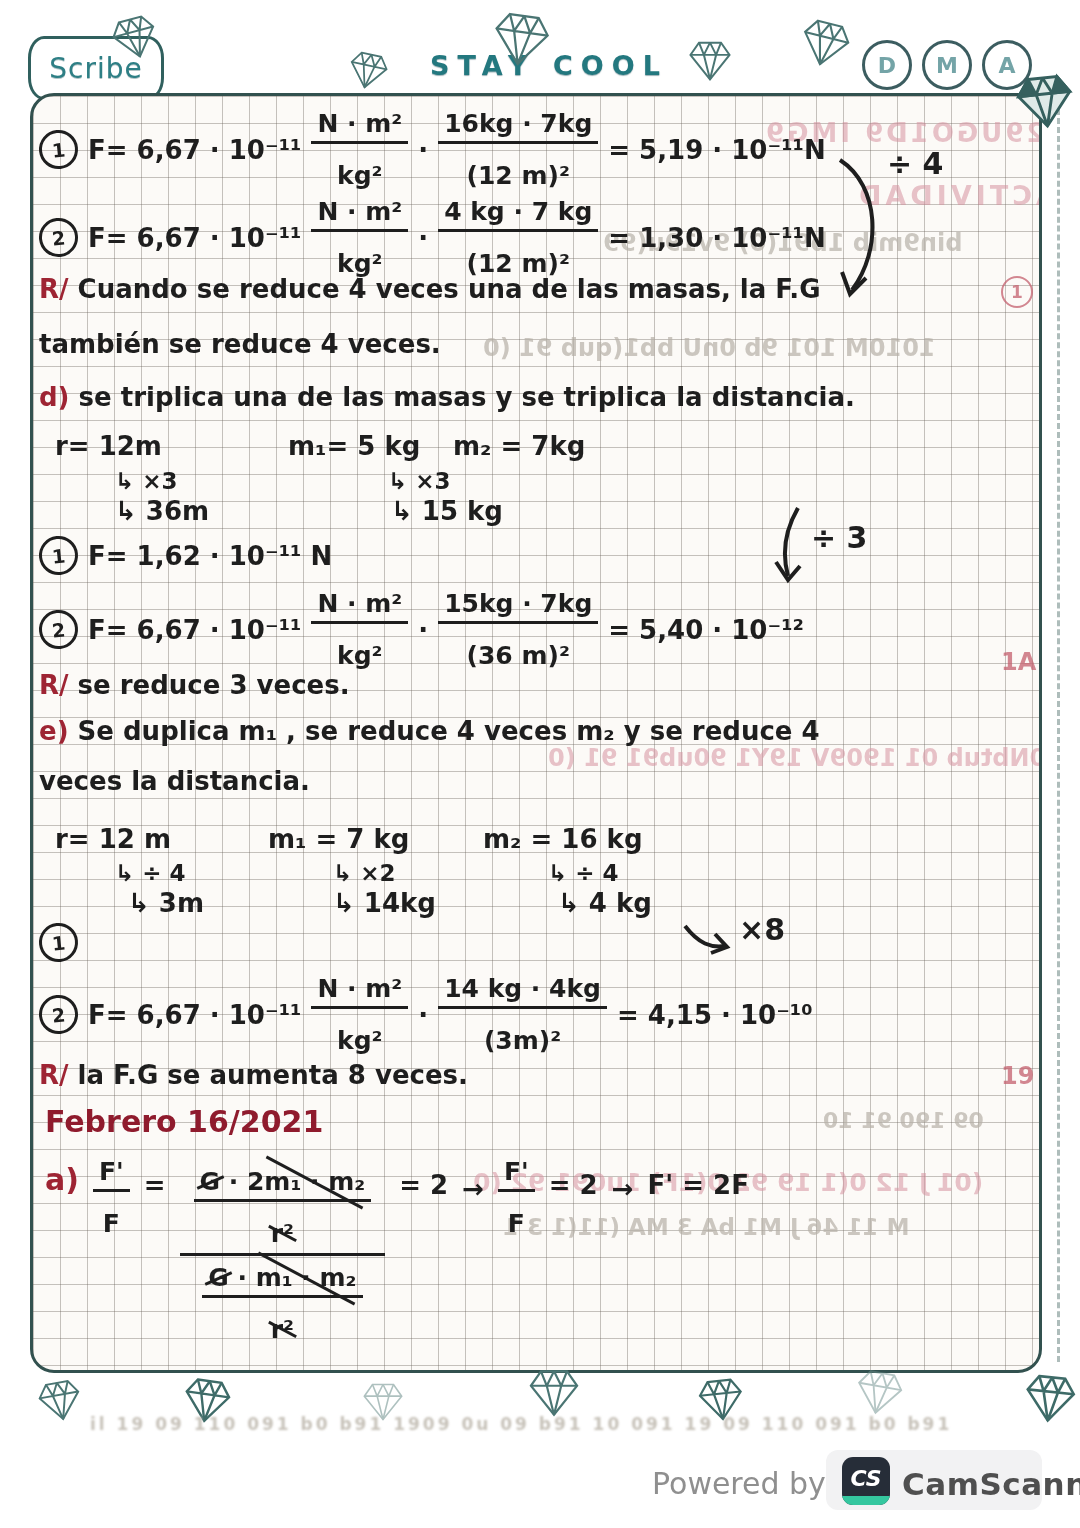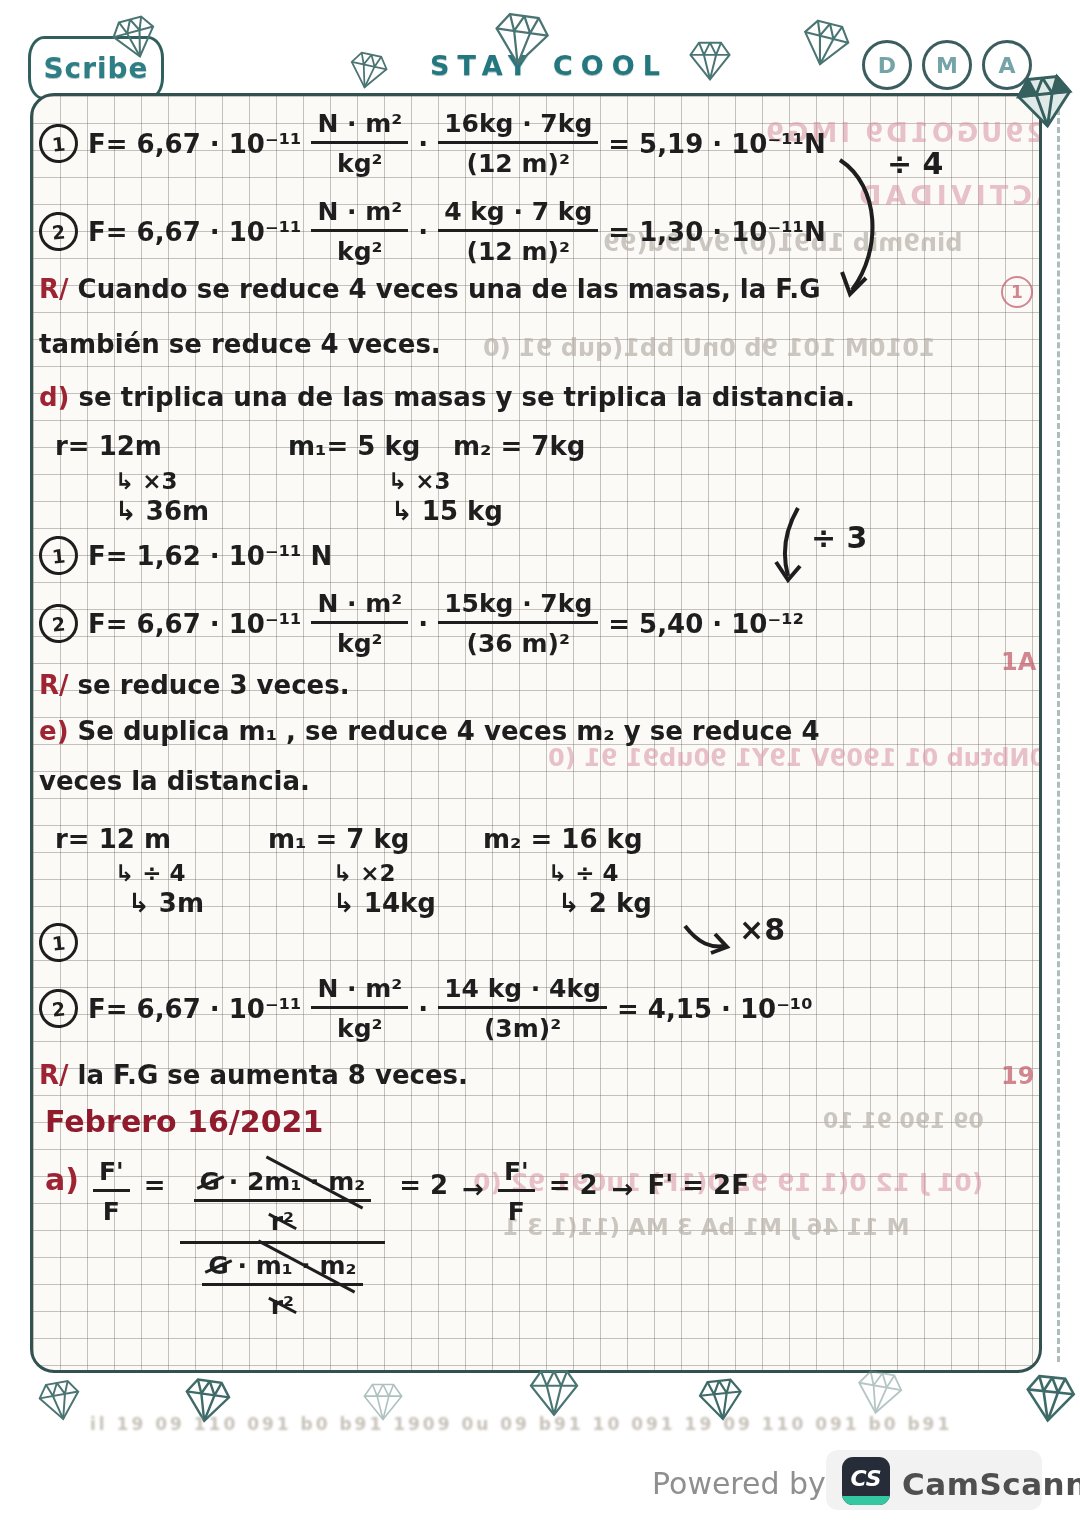--- a/index.html
+++ b/index.html
@@ -8,21 +8,21 @@
     font-family:"DejaVu Sans", sans-serif;color:#212121;overflow:hidden;
   }
   
   .scribe-badge{
     position:absolute;left:28px;top:36px;width:130px;height:58px;
     border:3px solid #30605e;border-radius:16px/22px;
     display:flex;align-items:center;justify-content:center;
     background:#fff;
   }
   .scribe-badge span{
-    font-size:28px;font-weight:bold;color:#2e7f85;letter-spacing:1px;
+    font-size:28px;font-weight:normal;color:#2e7f85;letter-spacing:1px;
     text-shadow:0 1px 0 rgba(40,90,95,.35);
   }
   .stay-cool{
     position:absolute;left:430px;top:50px;font-size:27px;font-weight:bold;
     letter-spacing:8px;color:#23787f;text-shadow:0 1px 1px rgba(30,80,90,.45);
   }
   .hdr-circle{
     position:absolute;top:40px;width:44px;height:44px;border:3px solid #3c5d60;
     border-radius:50%;display:flex;align-items:center;justify-content:center;
     font-size:22px;font-weight:bold;color:#74a4a7;background:rgba(255,255,255,.6);
@@ -47,21 +47,21 @@
   .red{color:#9e2433;}
   .darkred{color:#8f1b2d;}
   .row{position:absolute;display:flex;align-items:center;gap:10px;white-space:nowrap;font-weight:bold;color:#1e1e1e;font-size:26px;}
   .circ{
     display:inline-flex;width:33px;height:33px;border:3px solid #1e1e1e;border-radius:50%;
     align-items:center;justify-content:center;font-size:19px;font-weight:bold;flex:0 0 auto;
     transform:rotate(-6deg);
   }
   .frac{display:inline-flex;flex-direction:column;align-items:center;line-height:1.1;font-size:25px;}
   .frac .num{border-bottom:3px solid #1e1e1e;padding:0 6px 3px;}
-  .frac .den{padding-top:6px;}
+  .frac .den{padding-top:18px;}
   .bigfrac{display:inline-flex;flex-direction:column;align-items:center;}
   .bigfrac .upper{border-bottom:3.5px solid #1e1e1e;padding:0 14px 6px;margin-top:12px;}
   .note{position:absolute;font-size:30px;font-weight:bold;color:#1e1e1e;}
   .cross{position:relative;display:inline-block;}
   .cross::after{
     content:"";position:absolute;left:-4px;right:-4px;top:46%;
     border-top:3px solid #1e1e1e;transform:rotate(-24deg);
   }
   .crossr::after{transform:rotate(28deg);}
   
@@ -261,21 +261,21 @@
   <div class="hw" style="left:6px;top:670px;">veces la distancia.</div>
 
   <div class="hw" style="left:22px;top:728px;">r= 12 m</div>
   <div class="hw" style="left:235px;top:728px;">m₁ = 7 kg</div>
   <div class="hw" style="left:450px;top:728px;">m₂ = 16 kg</div>
   <div class="hw" style="left:82px;top:764px;font-size:23px;">↳ ÷ 4</div>
   <div class="hw" style="left:300px;top:764px;font-size:23px;">↳ ×2</div>
   <div class="hw" style="left:515px;top:764px;font-size:23px;">↳ ÷ 4</div>
   <div class="hw" style="left:95px;top:792px;text-align:right;">↳ 3m</div>
   <div class="hw" style="left:300px;top:792px;">↳ 14kg</div>
-  <div class="hw" style="left:525px;top:792px;">↳ 2 kg</div>
+  <div class="hw" style="left:525px;top:792px;">↳ 4 kg</div>
 
   <div class="row" style="left:6px;top:827px;">
     <span class="circ">1</span>
   </div>
   <svg class="arrow-svg" style="left:648px;top:824px;" width="52" height="36" viewBox="0 0 52 36">
     <path d="M4 6 C18 24, 30 28, 44 26" fill="none" stroke="#1e1e1e" stroke-width="4"></path>
     <path d="M34 14 L46 27 L30 33" fill="none" stroke="#1e1e1e" stroke-width="4"></path>
   </svg>
   <div class="note" style="left:706px;top:816px;">×8</div>
 

